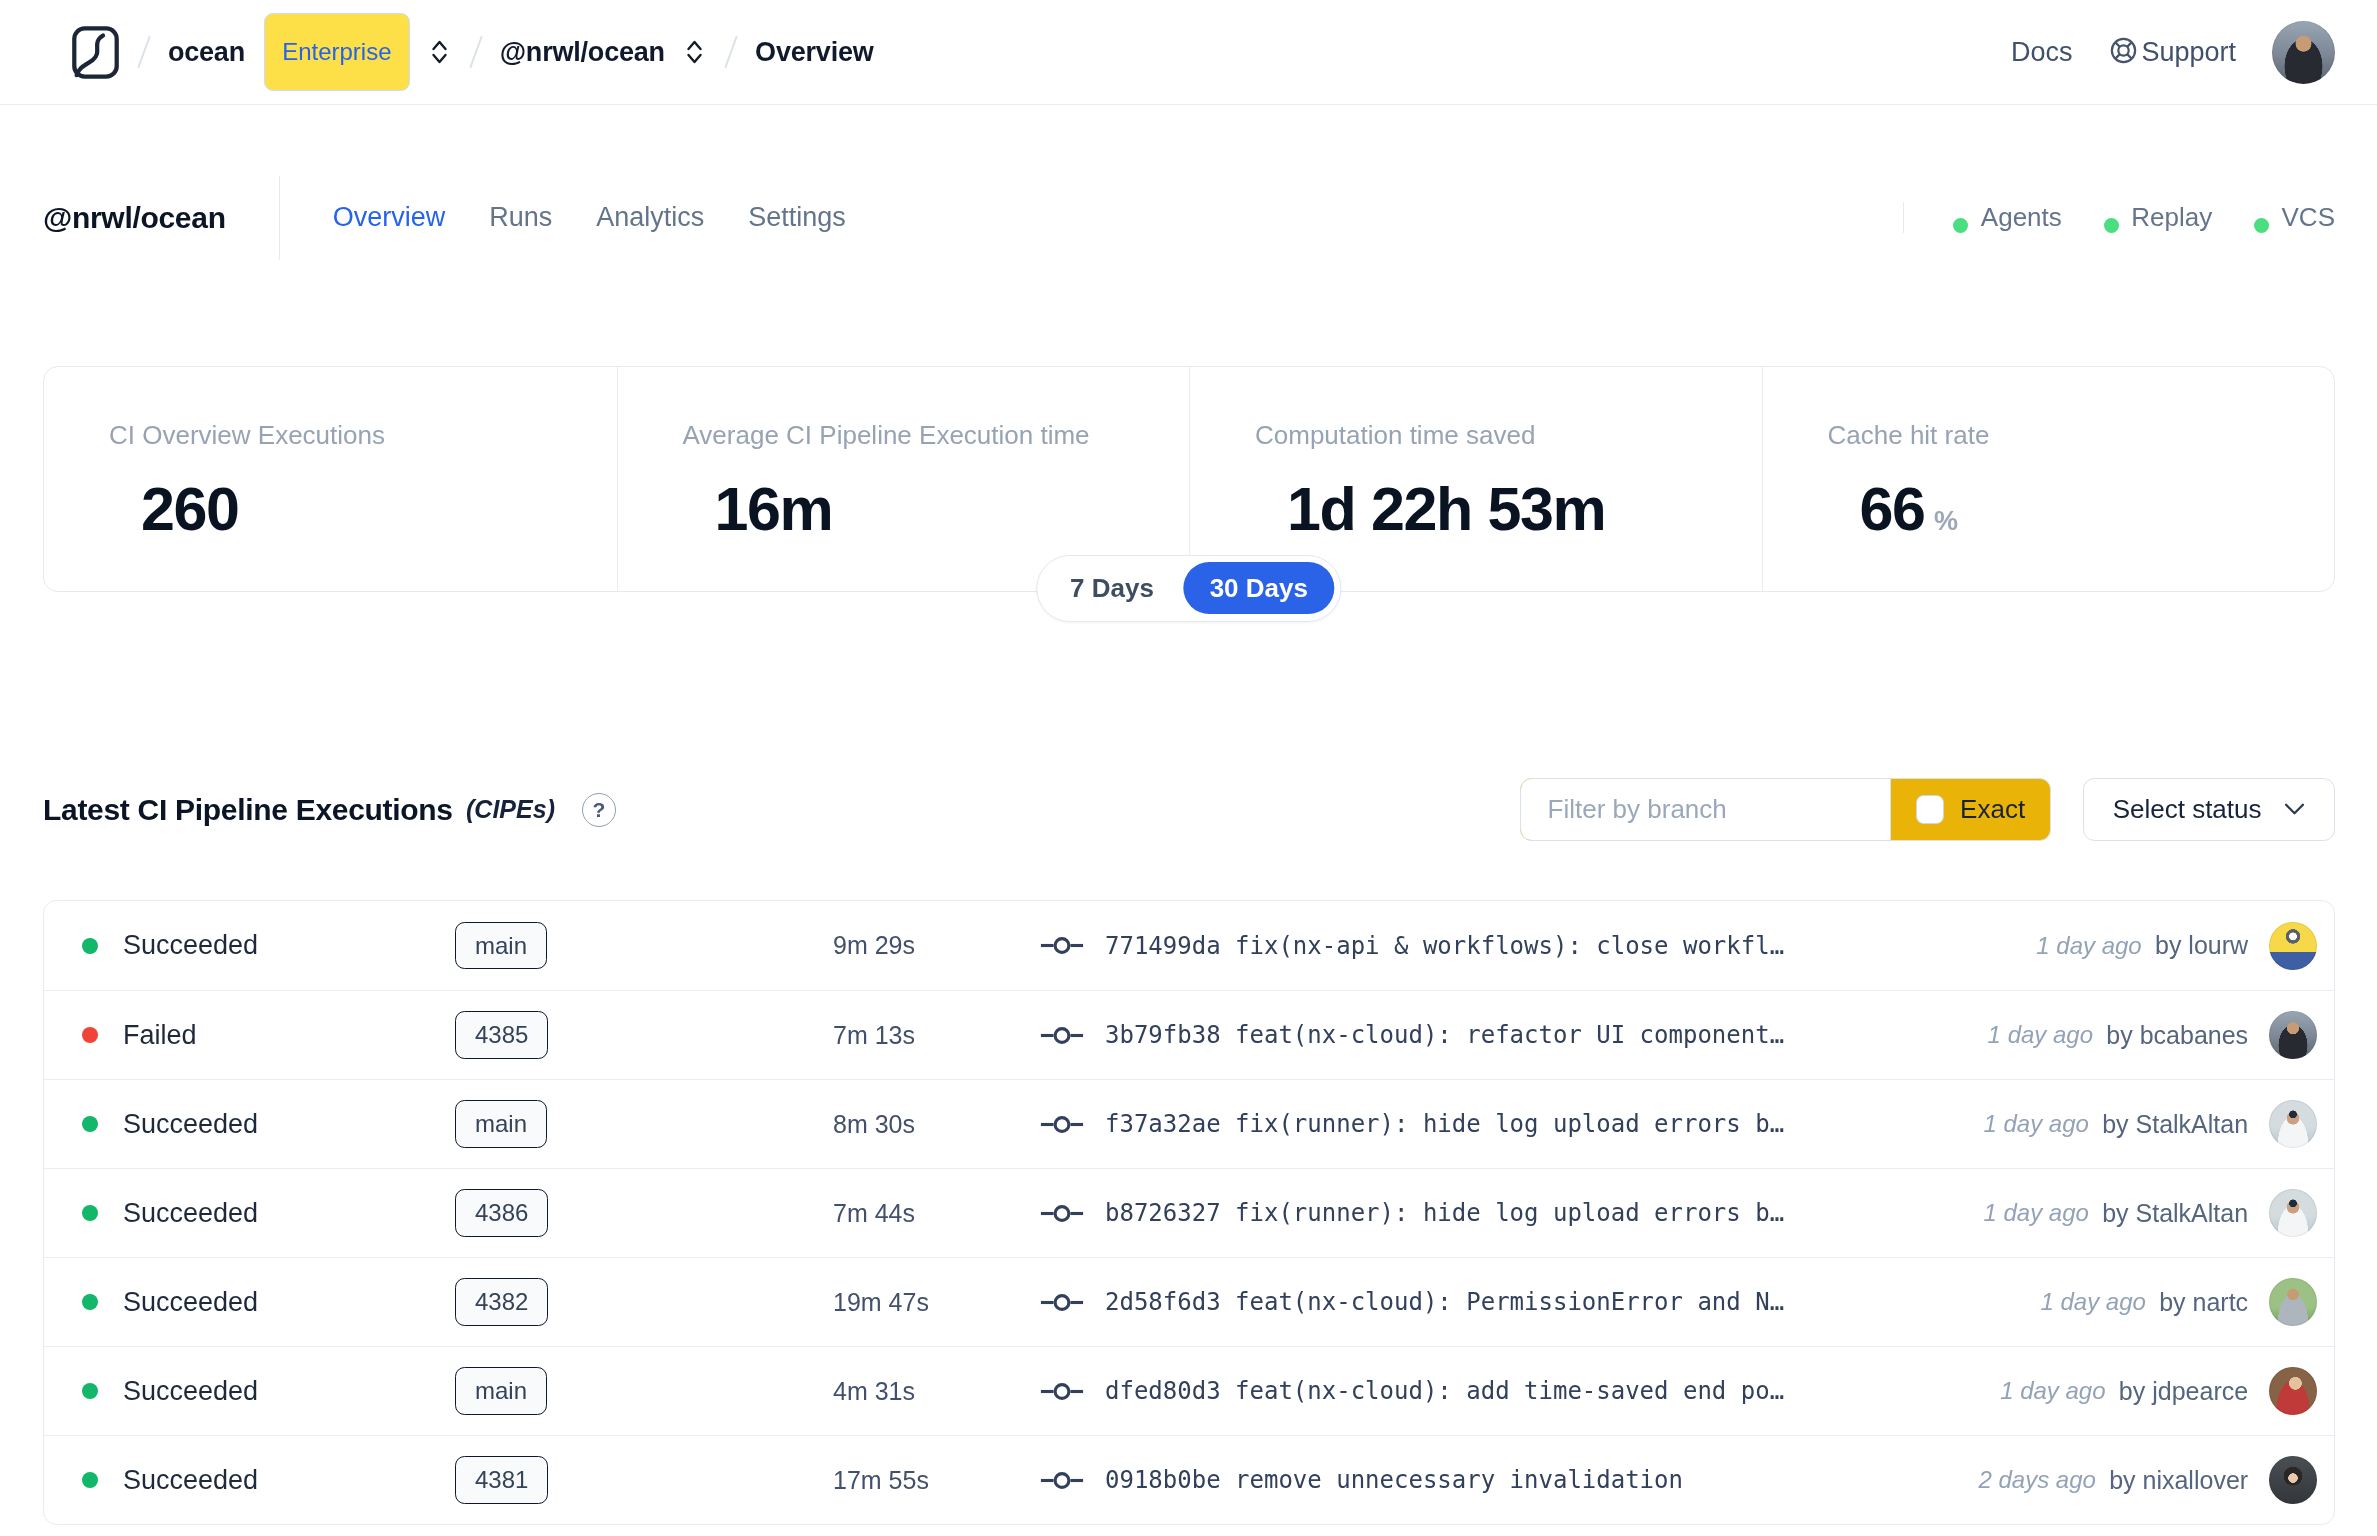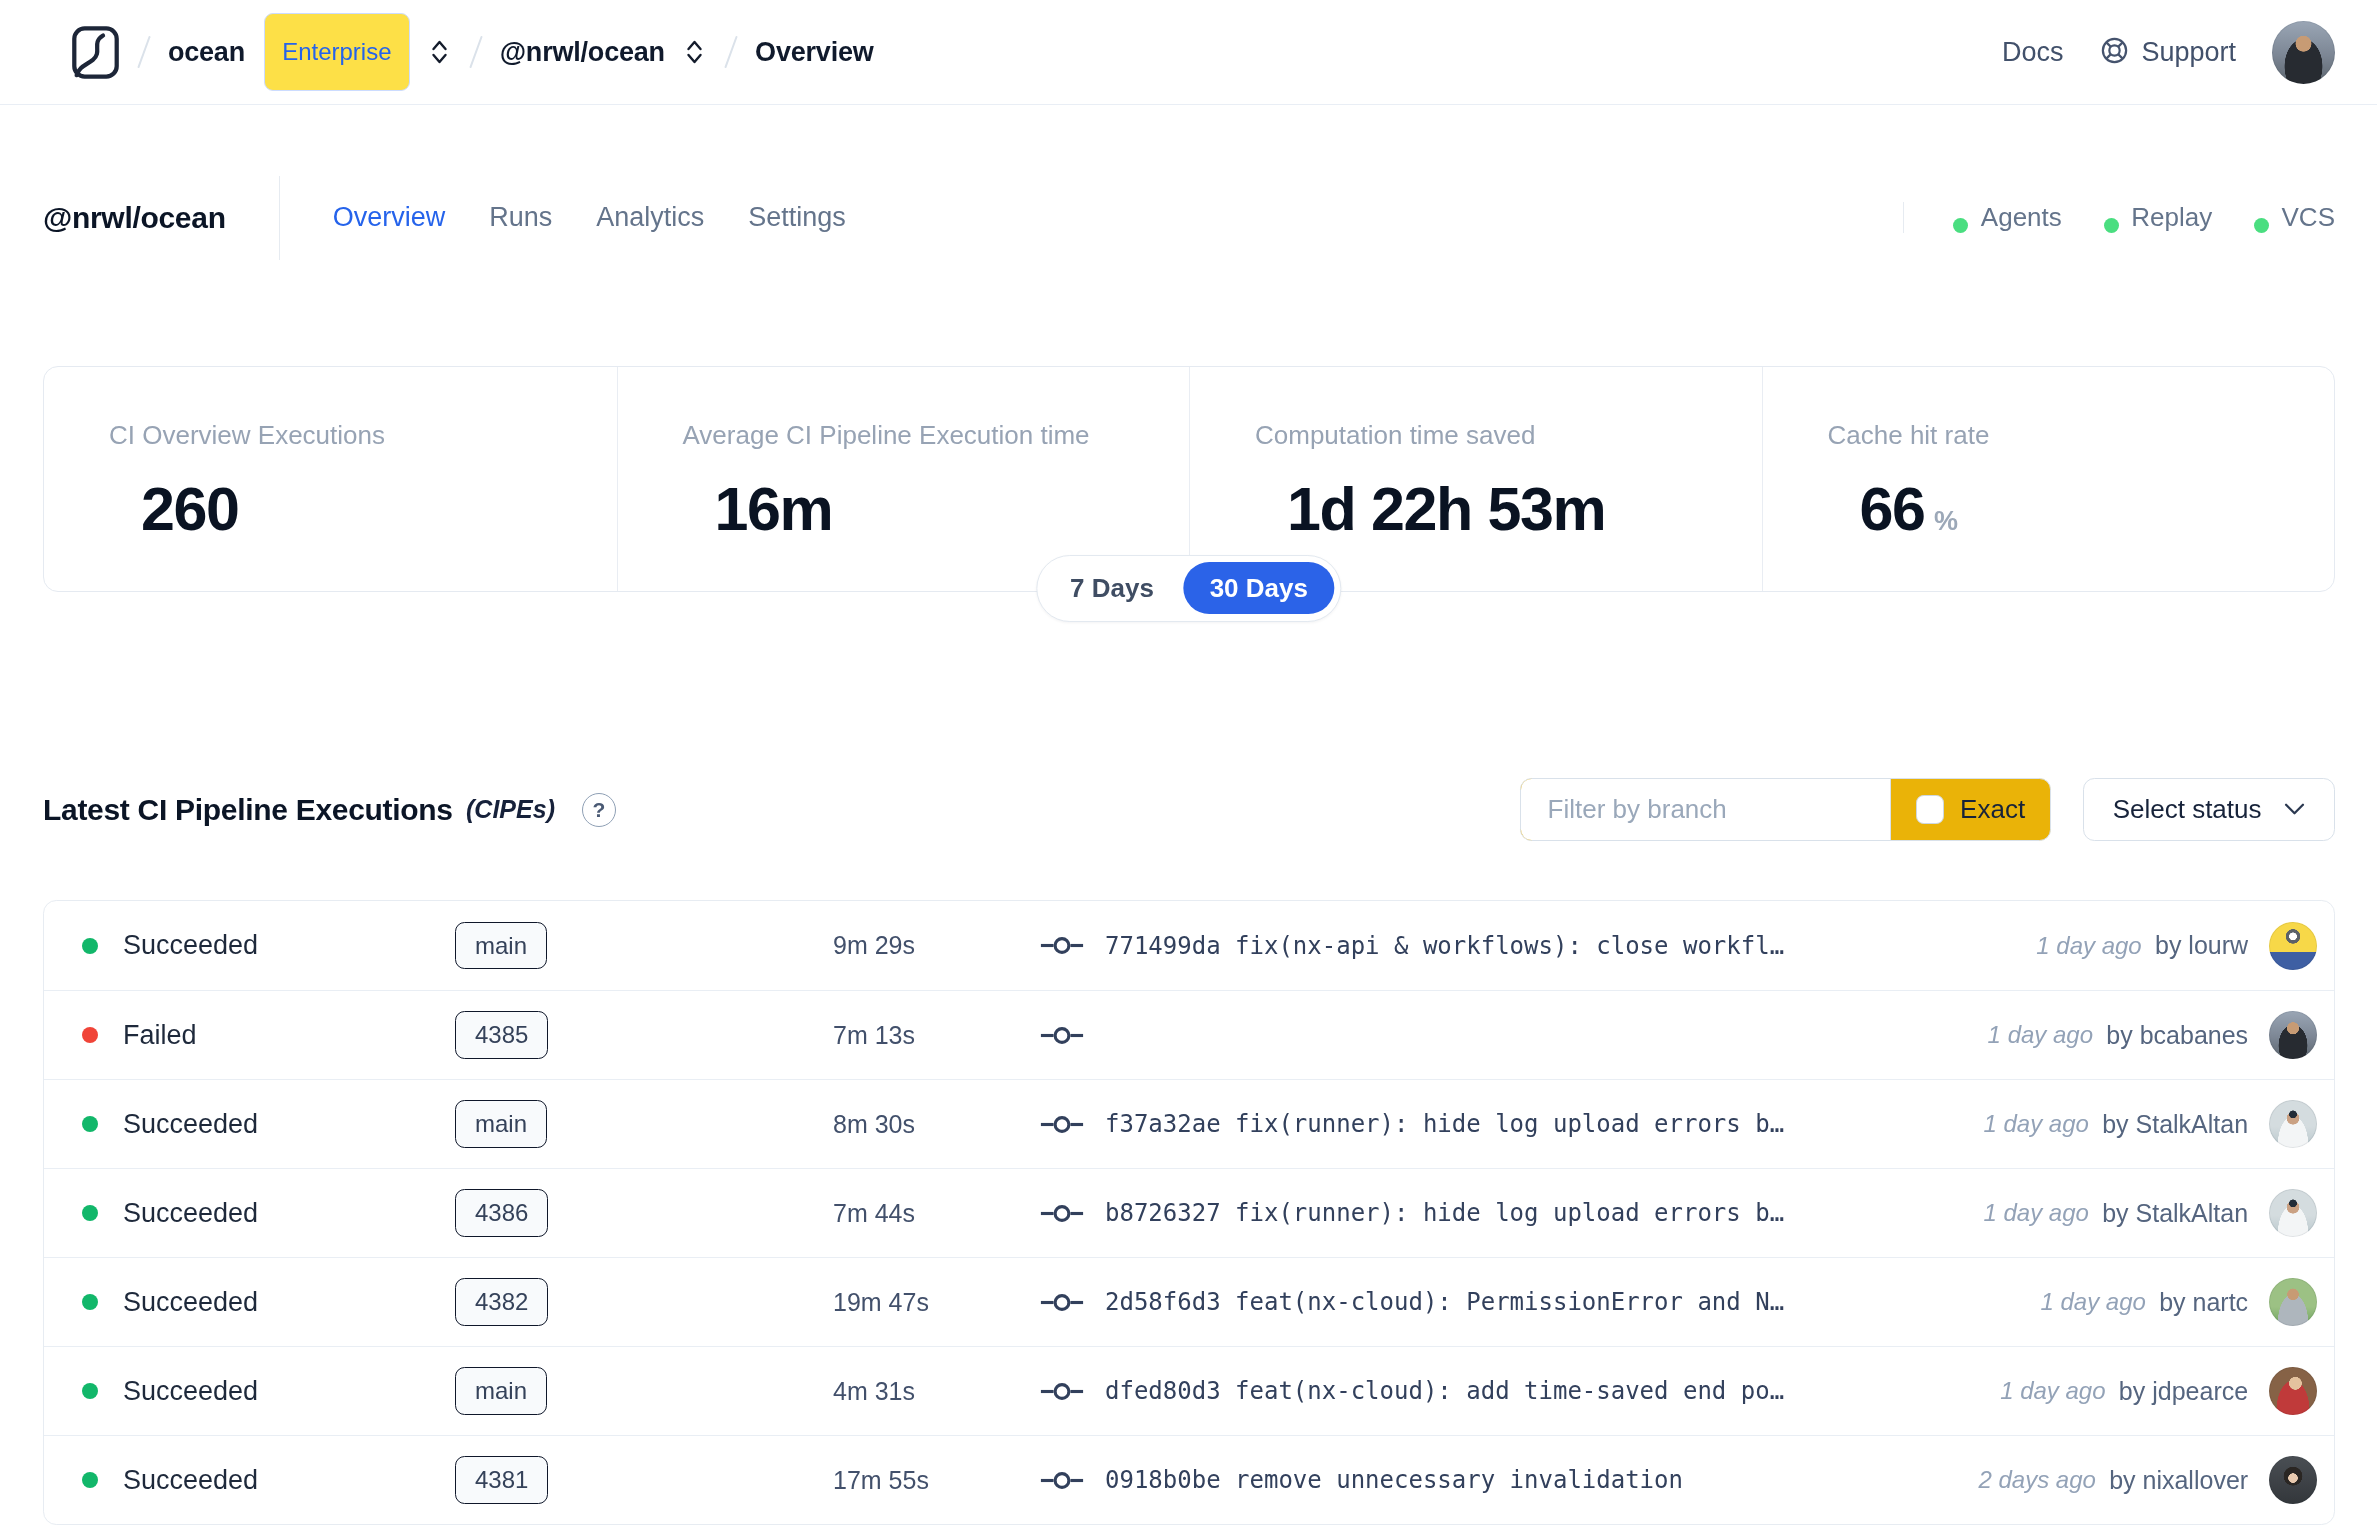--- a/index.html
+++ b/index.html
@@ -12,21 +12,21 @@
   .tb-left { display:flex; align-items:center; gap:23px; }
   .logo { display:flex; align-items:center; }
   .slash { width:1.9px; height:34px; background:#dbe2ea; transform:rotate(20deg); border-radius:1.9px; }
   .crumb { font-size:27px; font-weight:700; color:#101a2c; letter-spacing:-0.2px; }
   .crumb-page { font-weight:700; }
   .badge { font-size:24px; font-weight:500; color:#2563eb; background:#fde047;
            border:1.9px solid #ccdcff; border-radius:9px; padding:24px 17px; margin-left:-3.8px; }
   .updown { display:flex; align-items:center; margin-left:-5.7px; }
   .tb-right { margin-left:auto; display:flex; align-items:center; gap:36px; }
   .tb-link { font-size:27px; font-weight:500; color:#42516b; cursor:pointer; }
-  .tb-support { display:flex; align-items:center; gap:11px; }
+  .tb-support { display:flex; align-items:center; gap:2px; }
   .avatar { border-radius:50%; display:inline-block; box-shadow:inset 0 0 0 1px rgba(15,23,42,.08); }
   .tb-avatar { width:63px; height:63px; }
 
   
   .av-hooded   { background: radial-gradient(circle at 50% 36%, #c79b74 0 15%, transparent 16%),
                              radial-gradient(ellipse at 50% 72%, #272b31 0 42%, transparent 43%),
                              linear-gradient(180deg,#9aa6b5 0%,#7c8694 55%,#5d666f 100%); }
   .av-minion   { background: radial-gradient(circle at 50% 30%, #ffffff 0 9%, #5b6168 10% 17%, transparent 18%),
                              linear-gradient(180deg,#f7d848 0 62%, #3e5fa3 62% 100%); }
   .av-sunglasses{ background: radial-gradient(circle at 50% 30%, #222c38 0 9%, transparent 10%),
@@ -264,20 +264,21 @@
     <div class="c-branch">
       <span class="chip">4385</span>
     </div>
     <div class="c-duration">7m 13s</div>
     <div class="c-commit">
       <svg width="44" height="25" viewBox="0 0 28 16" fill="none" stroke="#32405c" stroke-width="2">
         <circle cx="14" cy="8" r="4.4"></circle>
         <line x1="0.5" y1="8" x2="8.6" y2="8"></line>
         <line x1="19.4" y1="8" x2="27.5" y2="8"></line>
       </svg>
+      <span class="commit-text">3b79fb38 feat(nx-cloud): refactor UI component…</span>
     </div>
     <div class="c-meta">
       <span class="time">1 day ago</span>
       <span class="author">by bcabanes</span>
       <span class="avatar row-av av-hooded"></span>
     </div>
   </div>
 
   <div class="row">
     <div class="c-status">

